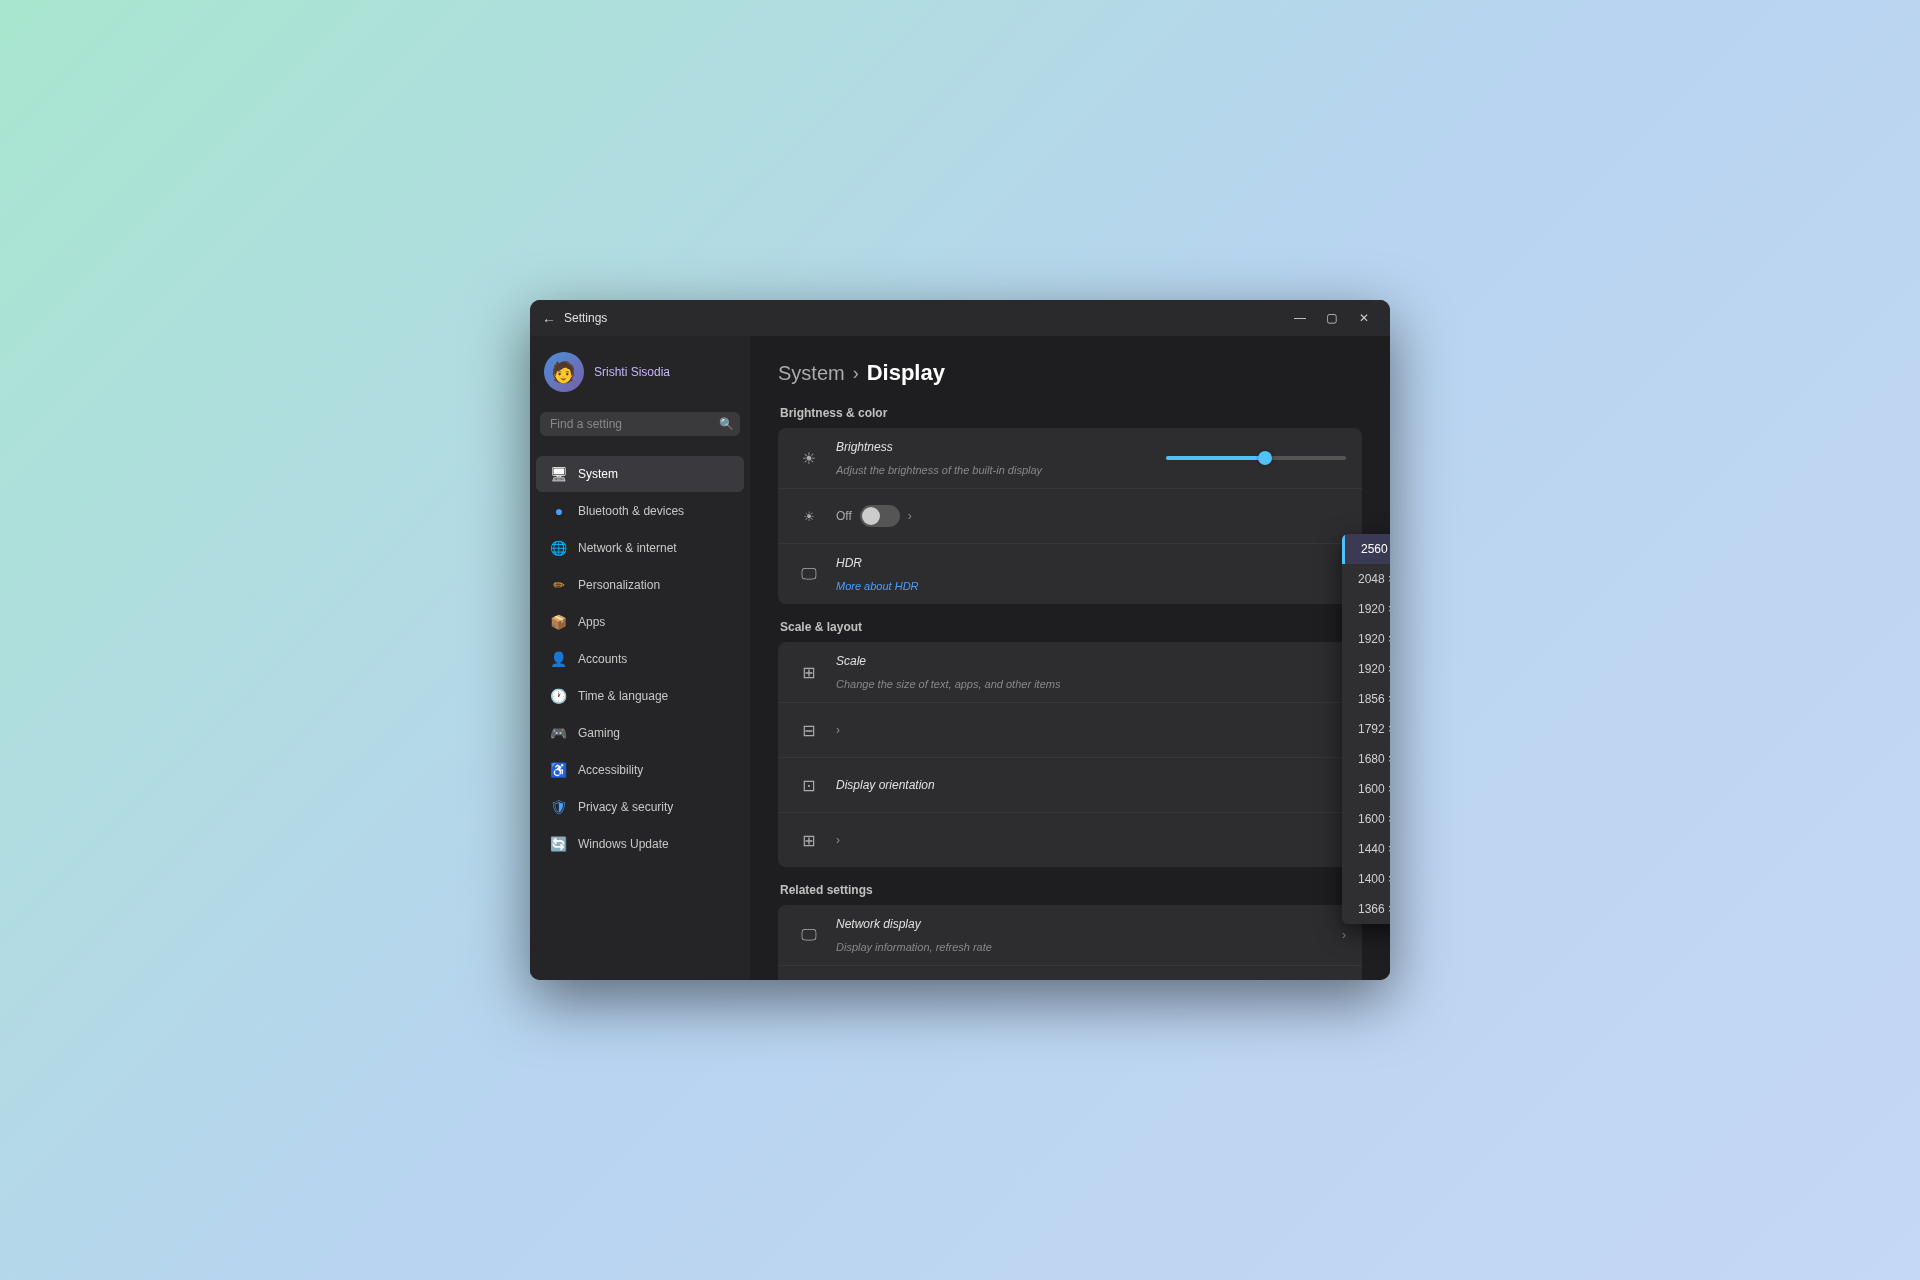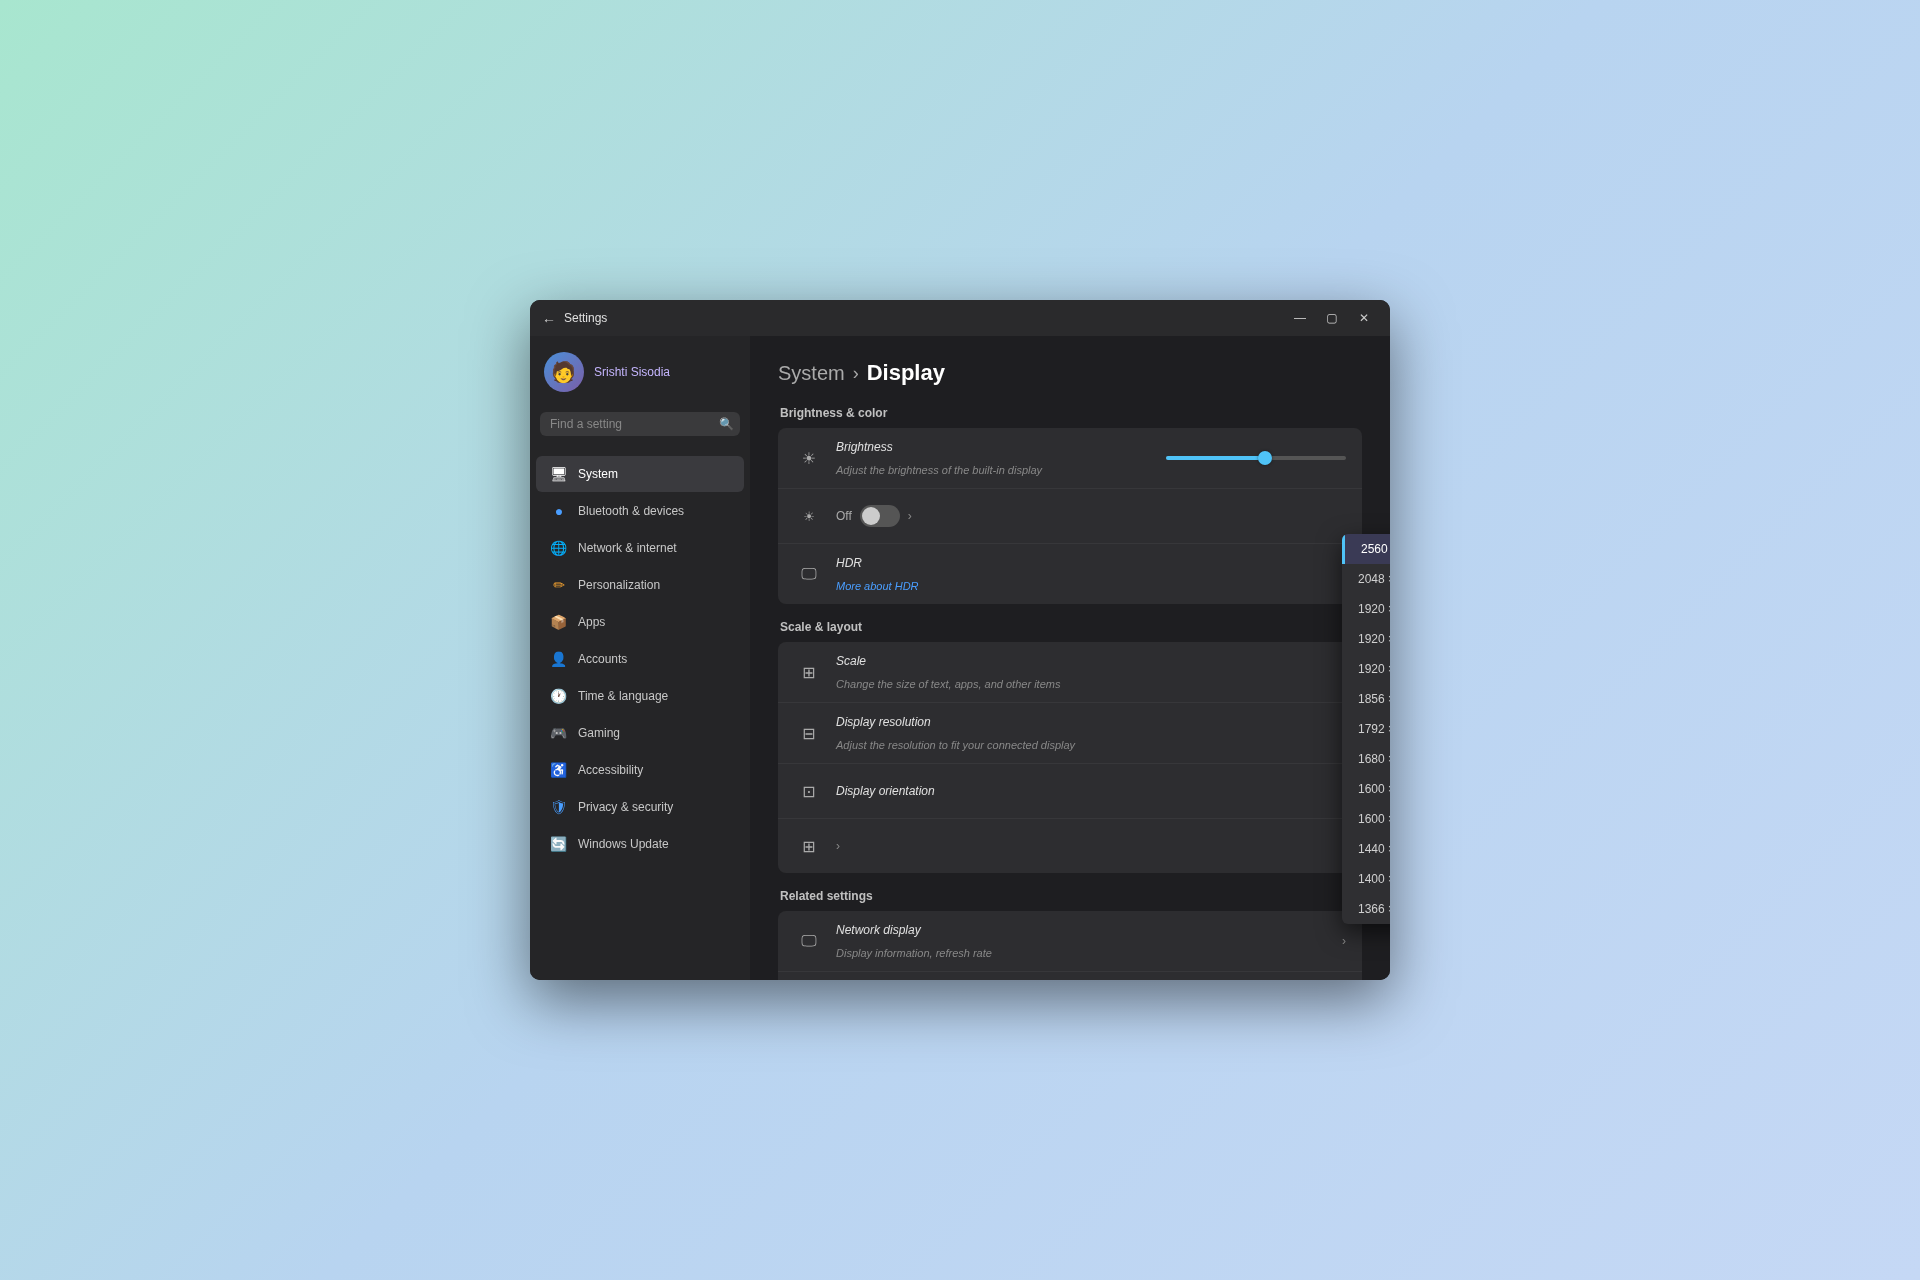--- a/index.html
+++ b/index.html
@@ -451,24 +451,20 @@
         <div class="card-row">
           <div class="row-icon">⊞</div>
           <div class="row-text">
             <div class="row-title">Scale</div>
             <div class="row-subtitle">Change the size of text, apps, and other items</div>
           </div>
           <span class="chevron">›</span>
         </div>
         <div class="card-row">
           <div class="row-icon">⊟</div>
-          <div class="row-text">
-            <div class="row-title">Display resolution</div>
-            <div class="row-subtitle">Adjust the resolution to fit your connected display</div>
-          </div>
           <span class="chevron">›</span>
         </div>
         <div class="card-row">
           <div class="row-icon">⊡</div>
           <div class="row-text">
             <div class="row-title">Display orientation</div>
           </div>
           <span class="chevron">›</span>
         </div>
         <div class="card-row">

